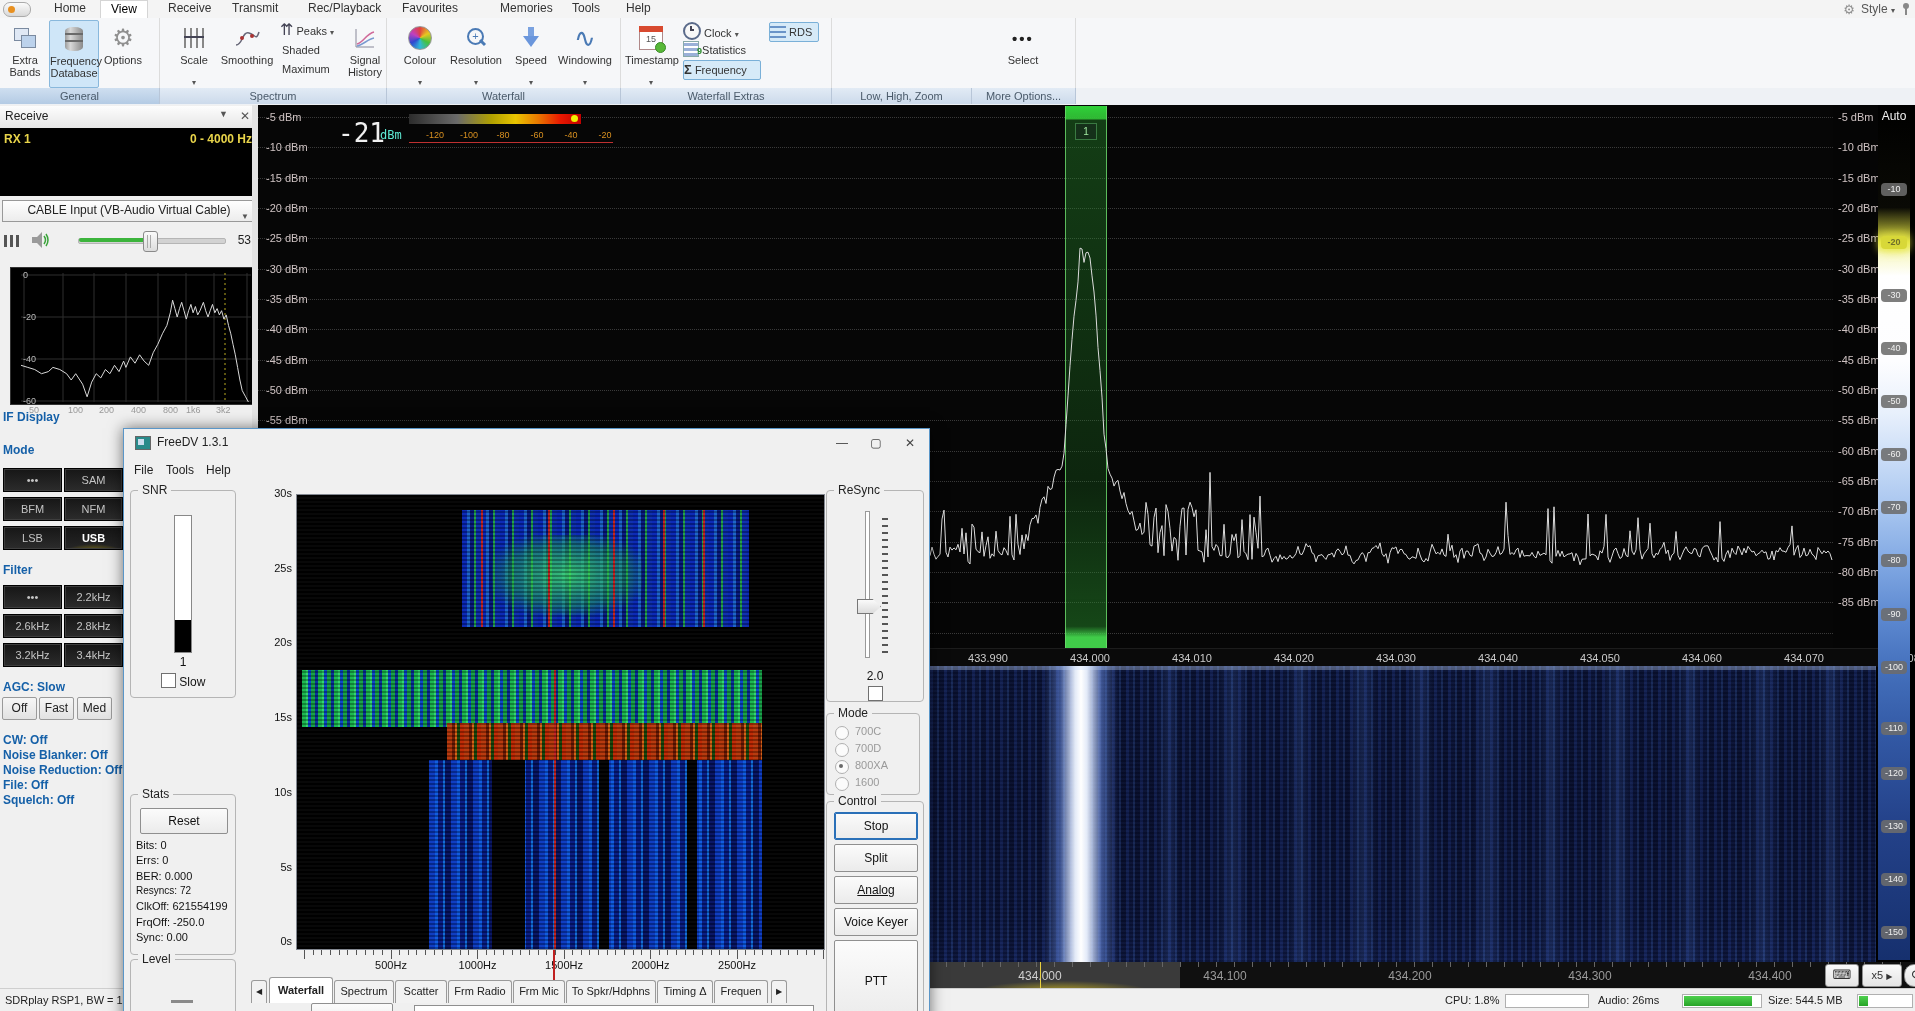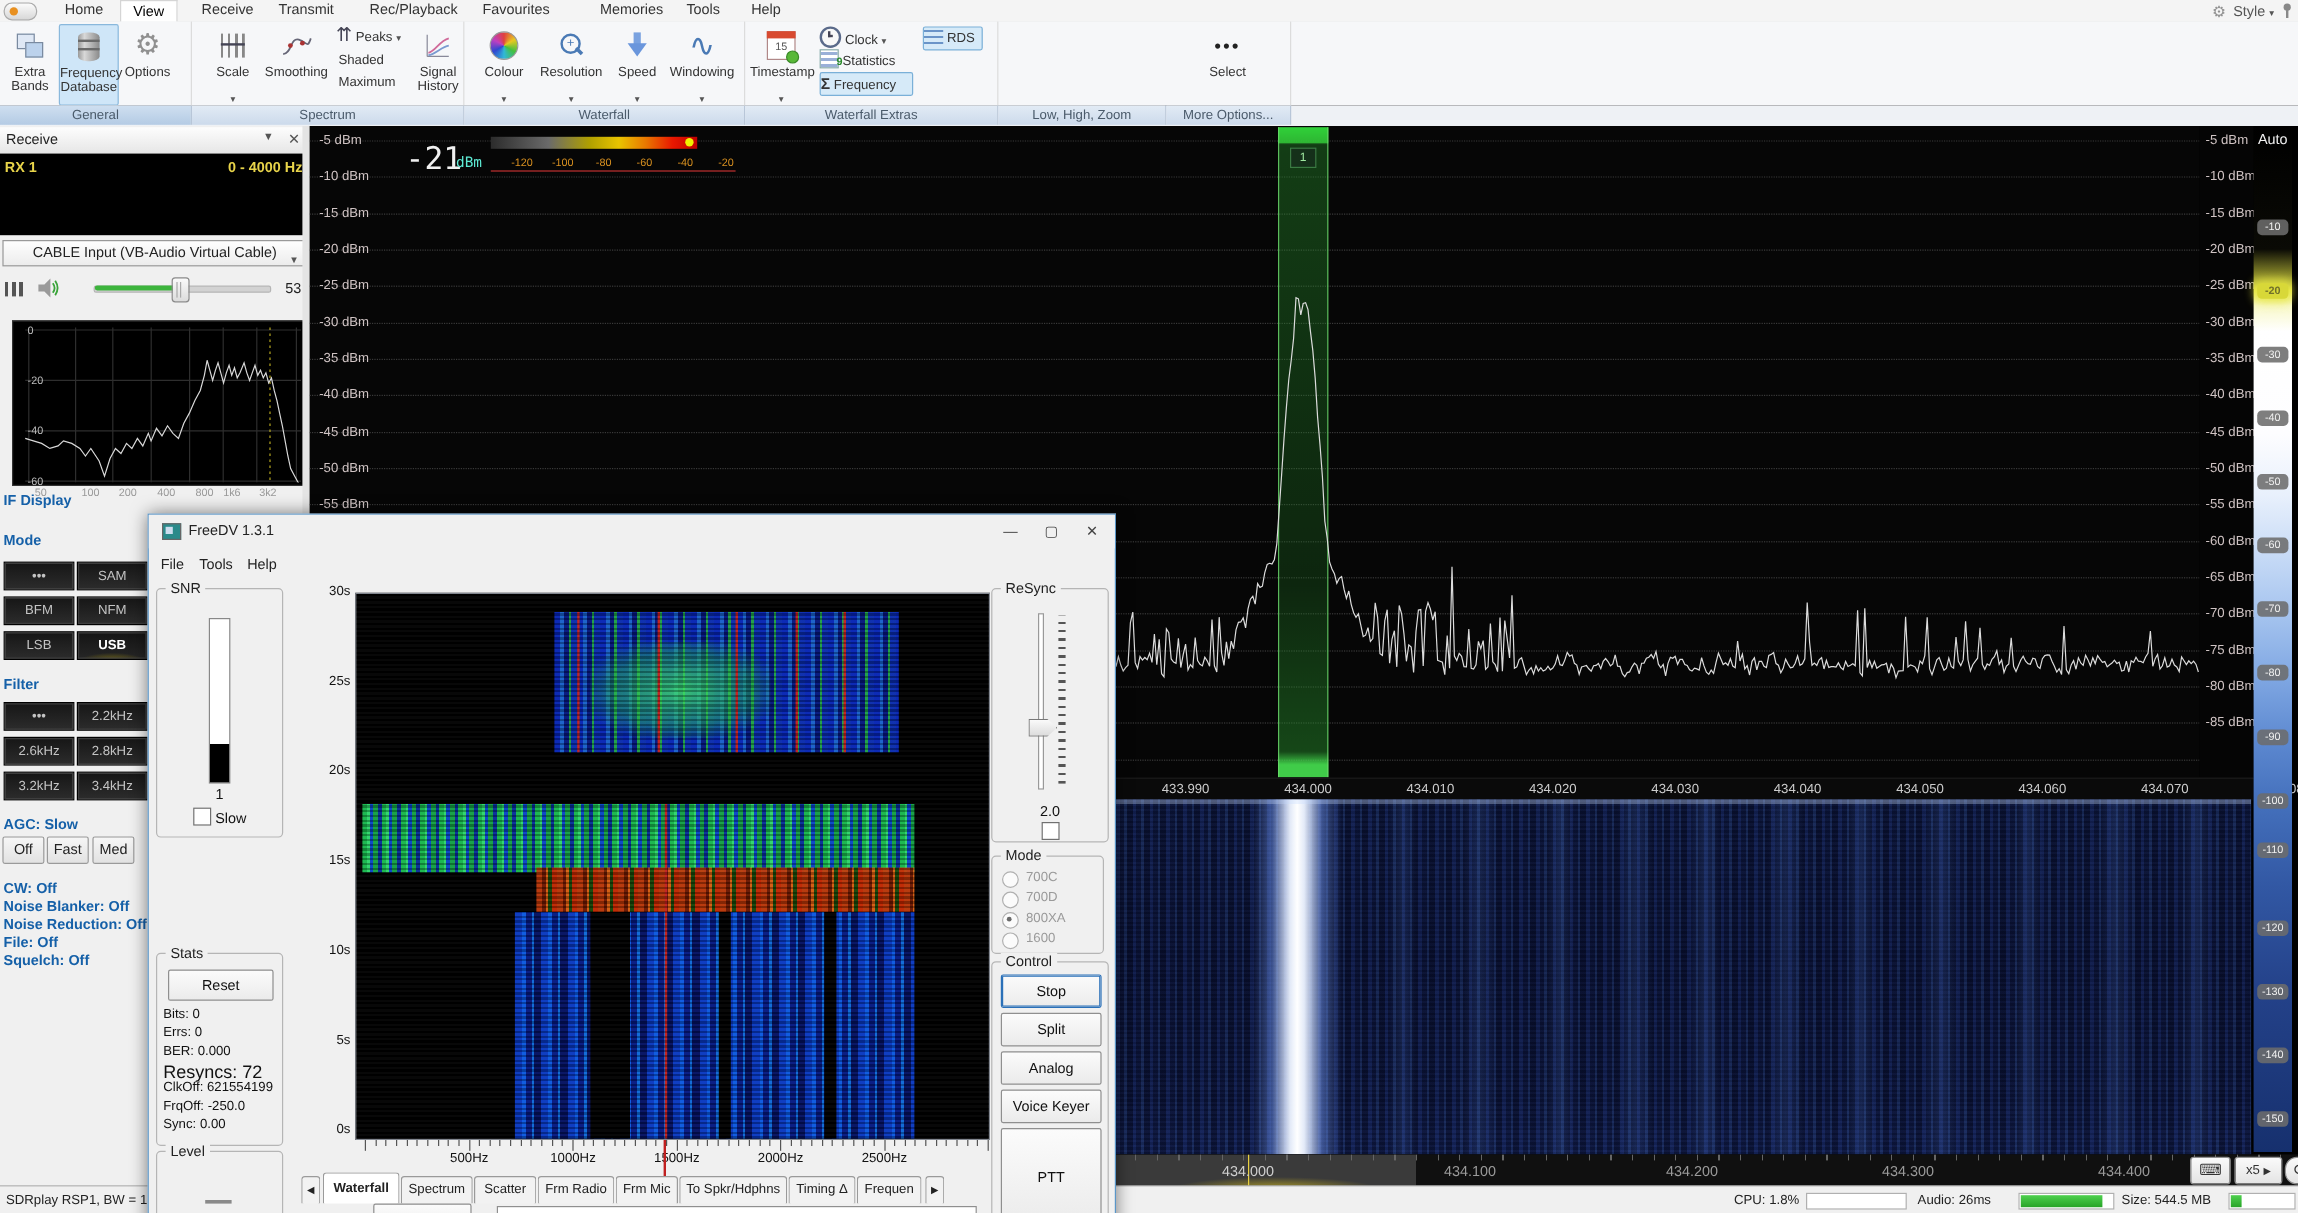--- a/index.html
+++ b/index.html
@@ -483,21 +483,21 @@
         <div class="gpill" style="top: 78px;">-10</div>
         <div class="gpill hot" style="top: 131.07px;">-20</div>
         <div class="gpill" style="top: 184.14px;">-30</div>
         <div class="gpill" style="top: 237.21px;">-40</div>
         <div class="gpill" style="top: 290.28px;">-50</div>
         <div class="gpill" style="top: 343.35px;">-60</div>
         <div class="gpill" style="top: 396.42px;">-70</div>
         <div class="gpill" style="top: 449.49px;">-80</div>
         <div class="gpill" style="top: 502.56px;">-90</div>
         <div class="gpill" style="top: 555.63px;">-100</div>
-        <div class="gpill" style="top: 597px;">-110</div>
+        <div class="gpill" style="top: 617px;">-110</div>
         <div class="gpill" style="top: 661.77px;">-120</div>
         <div class="gpill" style="top: 714.84px;">-130</div>
         <div class="gpill" style="top: 767.91px;">-140</div>
         <div class="gpill" style="top: 820.98px;">-150</div>
       </div>
   </div>
 
   <div class="abs bscale">
     <div class="lite"></div>
     <div class="glow"></div>
@@ -555,21 +555,21 @@
     </div>
 
 
     <div class="gbox" style="left:6px;top:365px;width:104px;height:159px;">
       <span class="glab">Stats</span>
       <div class="wbtn" style="left:9px;top:13px;width:86px;height:24px;line-height:24px;">Reset</div>
       <div id="statlines">
           <div style="position: absolute; left: 5px; top: 44px; font-size: 11px; color: rgb(17, 17, 17); white-space: nowrap;">Bits: 0</div>
           <div style="position: absolute; left: 5px; top: 59.3px; font-size: 11px; color: rgb(17, 17, 17); white-space: nowrap;">Errs: 0</div>
           <div style="position: absolute; left: 5px; top: 74.6px; font-size: 11px; color: rgb(17, 17, 17); white-space: nowrap;">BER: 0.000</div>
-          <div style="position: absolute; left: 5px; top: 89.9px; font-size: 15px; color: rgb(17, 17, 17); white-space: nowrap;">Resyncs: 72</div>
+          <div style="position: absolute; left: 5px; top: 89.9px; font-size: 10px; color: rgb(17, 17, 17); white-space: nowrap;">Resyncs: 72</div>
           <div style="position: absolute; left: 5px; top: 105.2px; font-size: 11px; color: rgb(17, 17, 17); white-space: nowrap;">ClkOff: 621554199</div>
           <div style="position: absolute; left: 5px; top: 120.5px; font-size: 11px; color: rgb(17, 17, 17); white-space: nowrap;">FrqOff: -250.0</div>
           <div style="position: absolute; left: 5px; top: 135.8px; font-size: 11px; color: rgb(17, 17, 17); white-space: nowrap;">Sync: 0.00</div>
         </div>
     </div>
 
     <div class="gbox" style="left:6px;top:530px;width:104px;height:66px;">
       <span class="glab">Level</span>
       <div style="position:absolute;left:40px;top:40px;width:22px;height:3px;background:#8a8a8a;"></div>
     </div>
@@ -705,20 +705,20 @@
           <div class="radlab" style="left: 28px; top: 45px;">800XA</div>
           <div class="radio" style="left: 8px; top: 63px;"></div>
           <div class="radlab" style="left: 28px; top: 62px;">1600</div>
         </div>
     </div>
     <div class="gbox" style="left:702px;top:372px;width:96px;height:222px;">
       <span class="glab">Control</span>
       <div id="fdvctrl">
           <div class="wbtn foc" style="left: 7px; top: 10px; width: 82px; height: 26px; line-height: 26px;">Stop</div>
           <div class="wbtn" style="left: 7px; top: 42px; width: 82px; height: 26px; line-height: 26px;">Split</div>
-          <div class="wbtn" style="left: 7px; top: 74px; width: 82px; height: 26px; line-height: 26px;">Analog</div>
+          <div class="wbtn" style="left: 7px; top: 74px; width: 82px; height: 26px; line-height: 26px; text-decoration: underline;">Analog</div>
           <div class="wbtn" style="left: 7px; top: 106px; width: 82px; height: 26px; line-height: 26px;">Voice Keyer</div>
           <div class="wbtn" style="left: 7px; top: 138px; width: 82px; height: 80px; line-height: 80px;">PTT</div>
         </div>
     </div>
   </div>
 
 </div>
 
 </body></html>

